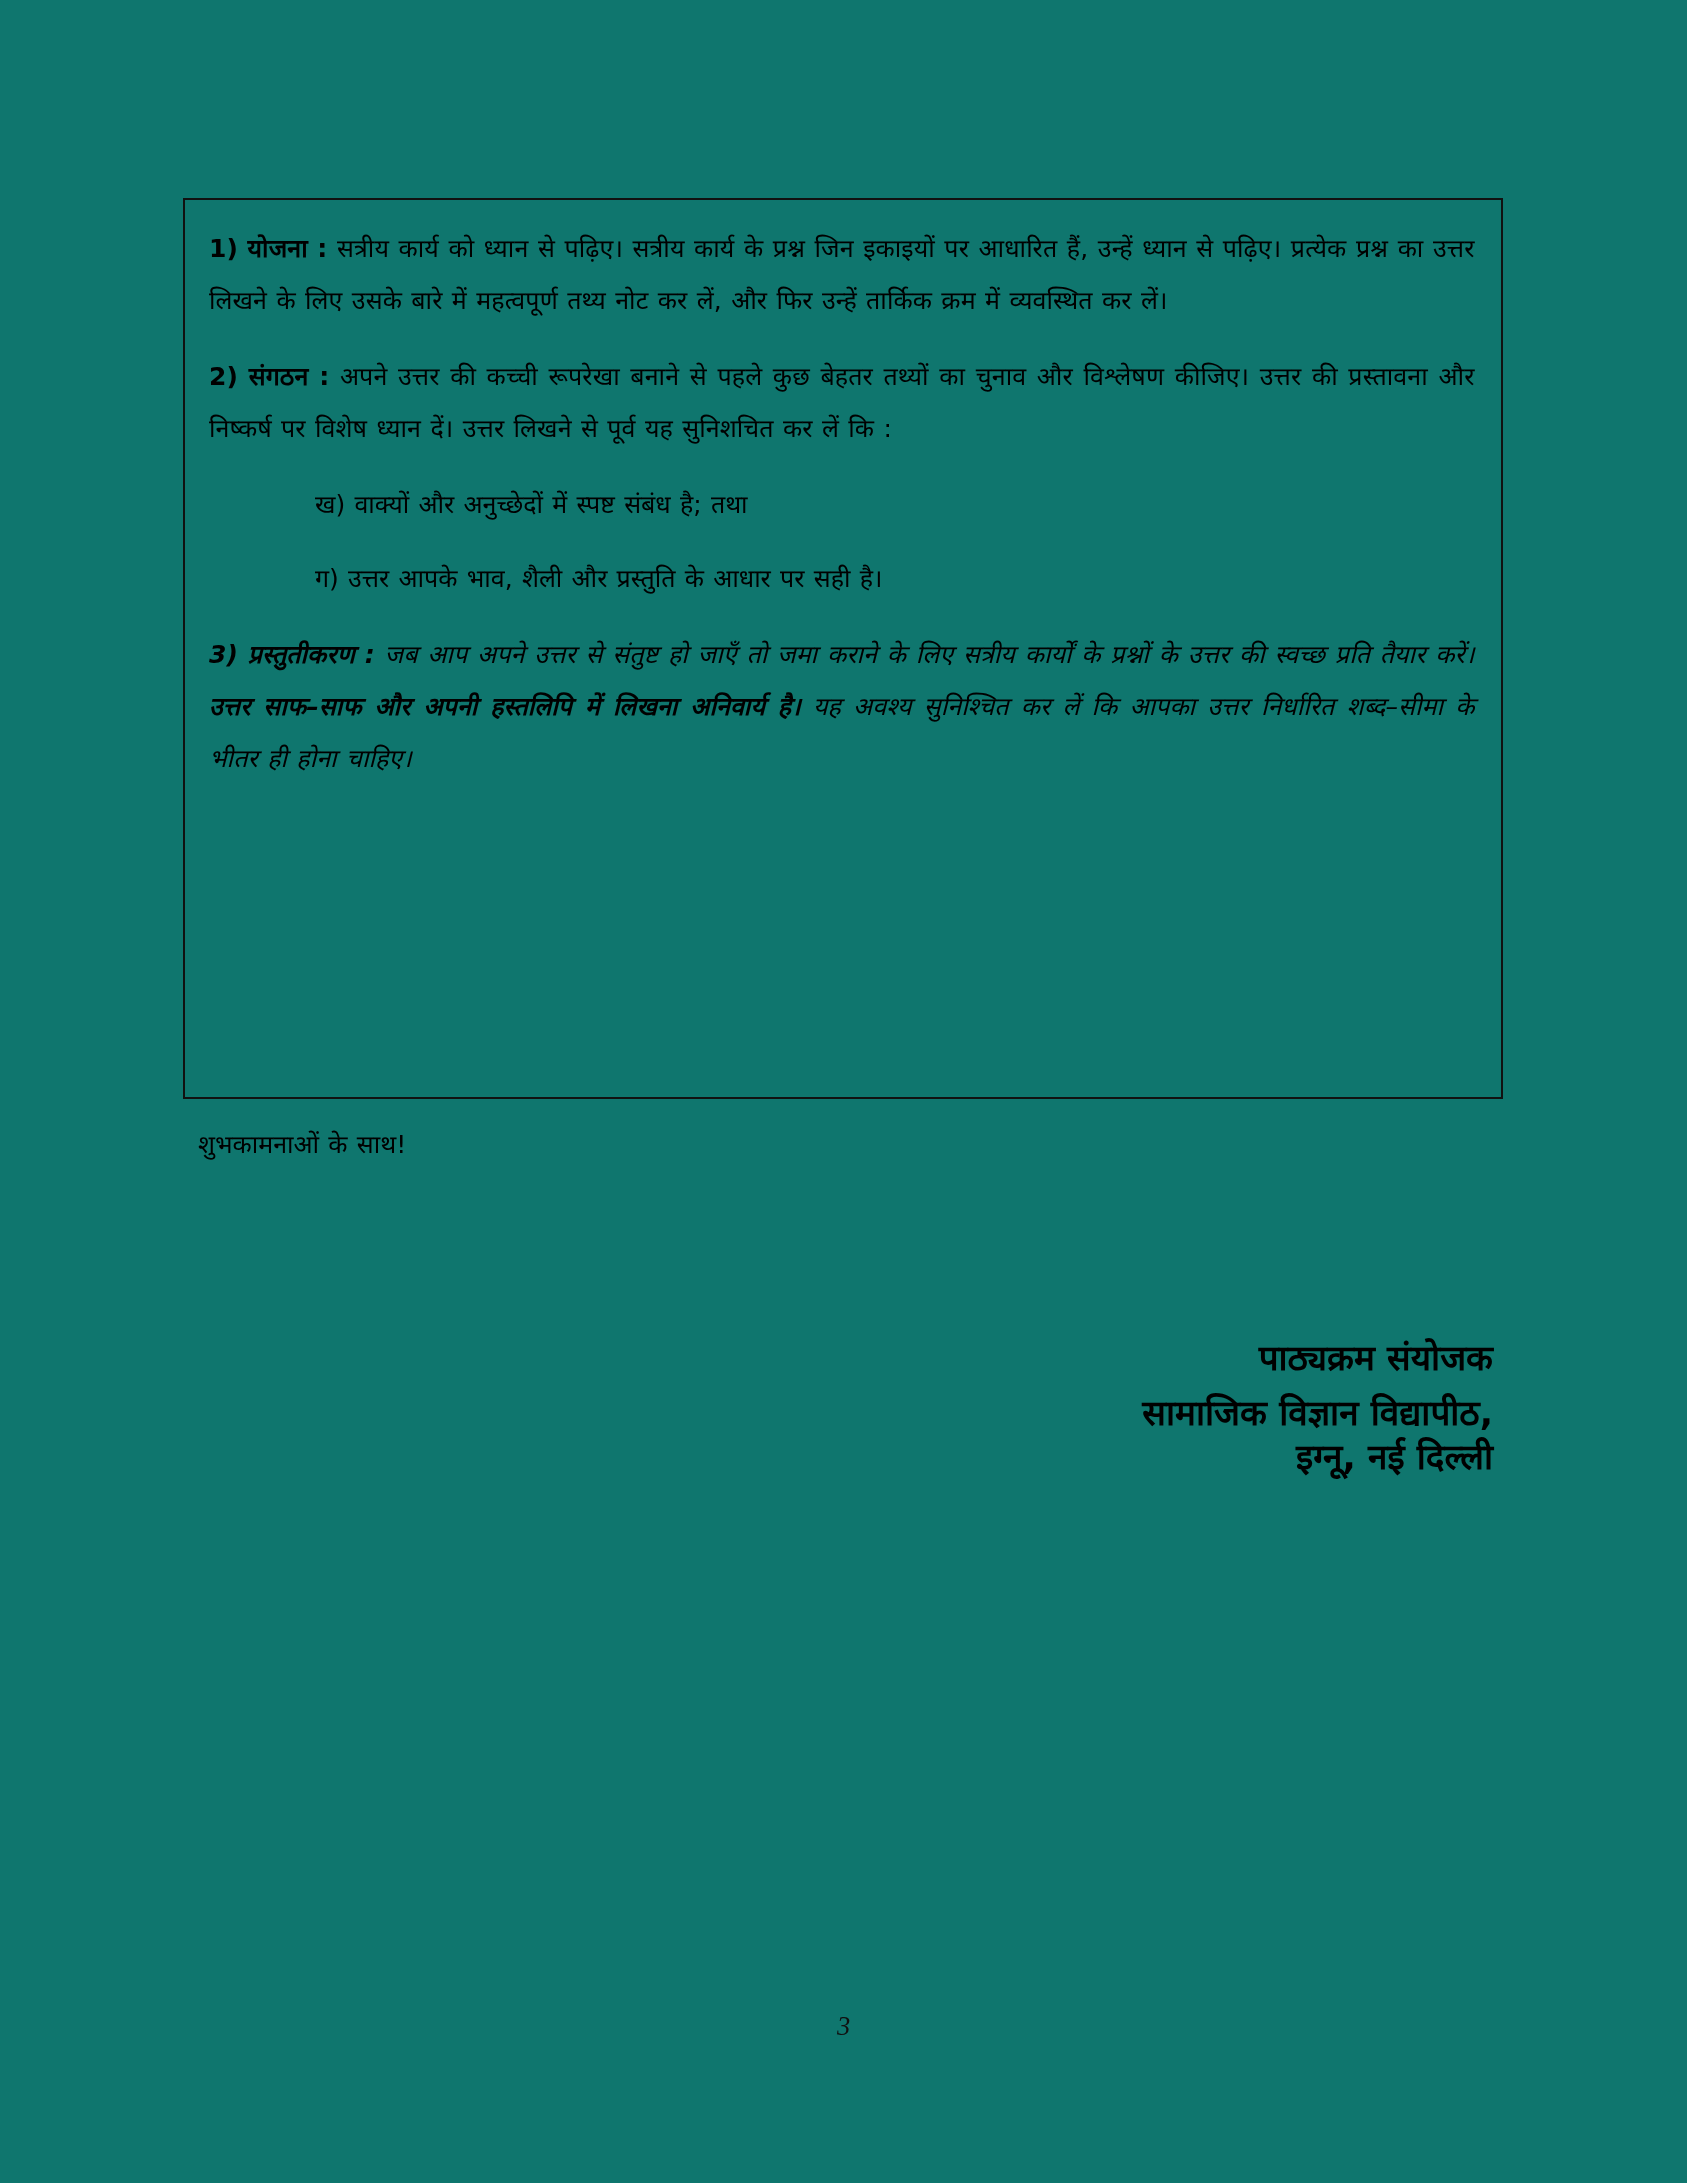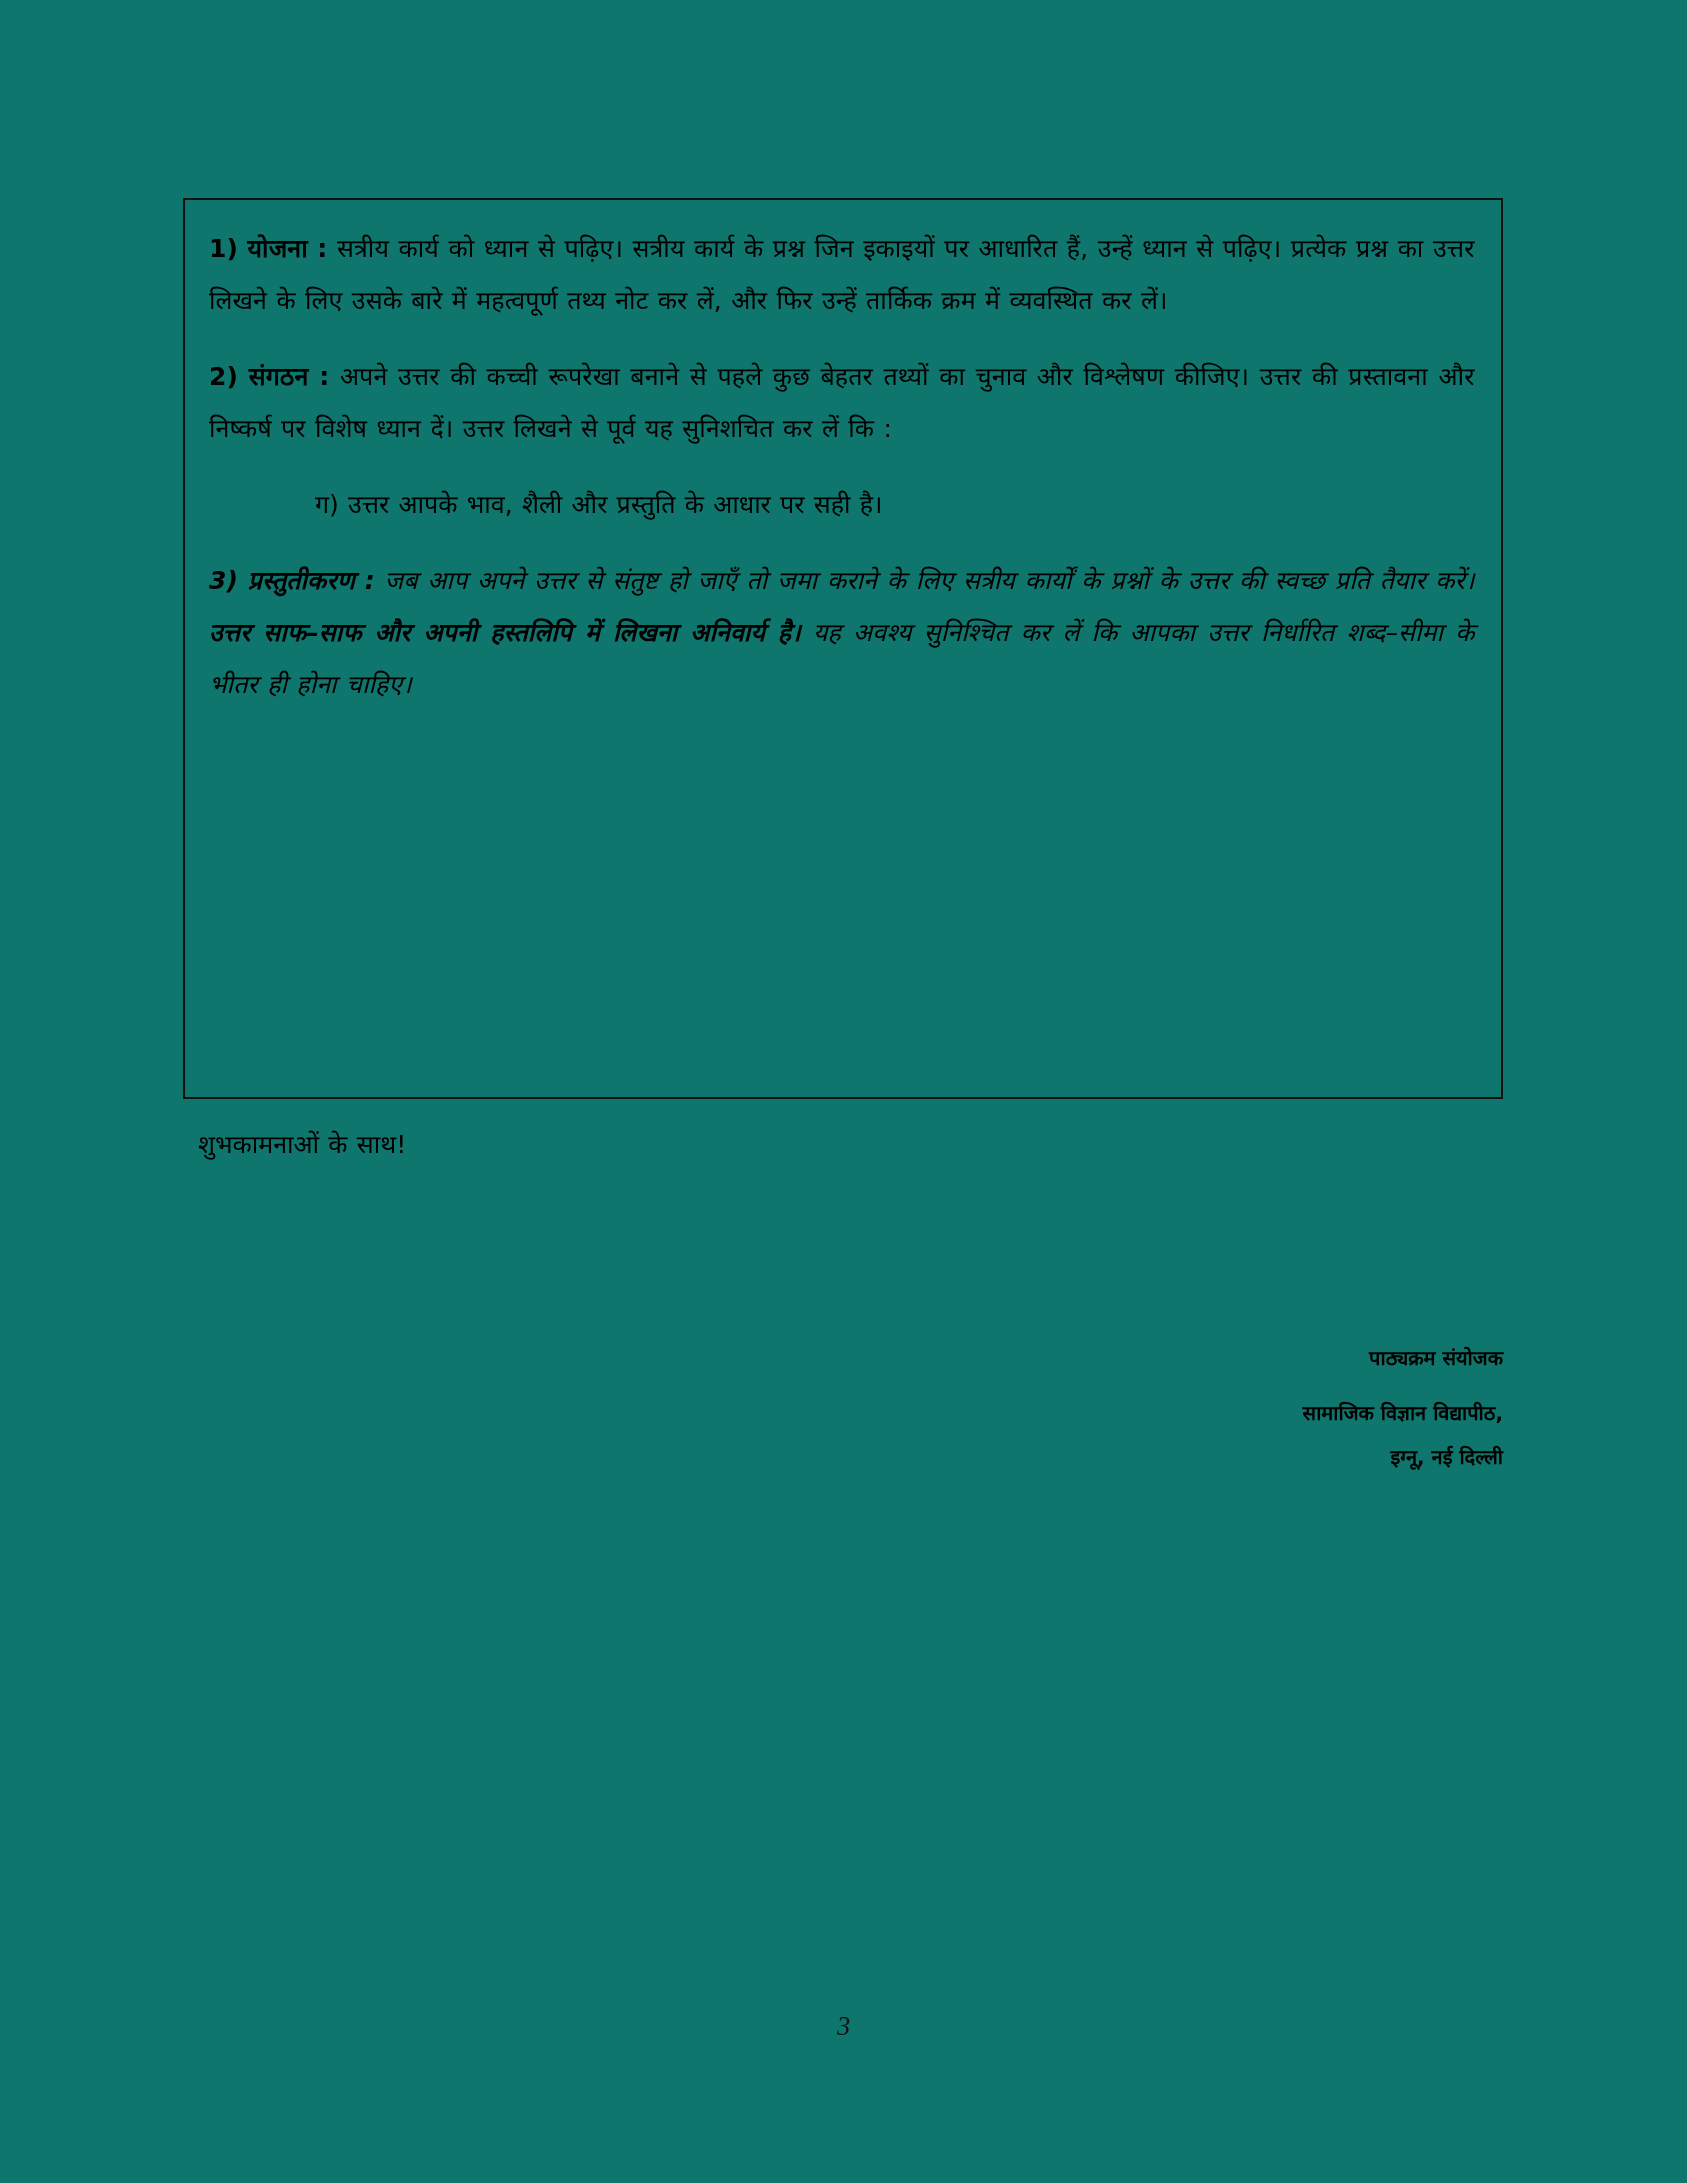--- a/index.html
+++ b/index.html
@@ -77,27 +77,27 @@
     top: 1125px;
     font-size: 25px;
     line-height: 40px;
     font-family: "DejaVu Sans", "Liberation Sans", sans-serif;
     word-spacing: 1.3px;
   }
 
   
   .signature {
     position: absolute;
-    right: 184px;
+    right: 194px;
     top: 1336px;
     width: 595px;
     text-align: right;
     font-family: "DejaVu Sans", "Liberation Sans", sans-serif;
     font-weight: 700;
-    font-size: 20px;
+    font-size: 35px;
     line-height: 44px;
   }
   .signature .sig-role {
     margin-bottom: 10.6px;
   }
   .signature .sig-line {
     display: block;
   }
 
   
@@ -129,20 +129,24 @@
 
     <p class="para">
       <span class="lead">2)</span>
       <span class="lead">संगठन</span>
       <span class="lead">:</span>
       <span>अपने उत्तर की कच्ची रूपरेखा बनाने से पहले कुछ बेहतर तथ्यों का चुनाव और विश्लेषण कीजिए। उत्तर की प्रस्तावना और निष्कर्ष पर विशेष ध्यान दें। उत्तर लिखने से पूर्व यह सुनिशचित कर लें कि :</span>
     </p>
 
     <ul class="subpoints">
       <li class="subpoint">
+        <span>ख)</span>
+        <span>वाक्यों और अनुच्छेदों में स्पष्ट संबंध है; तथा</span>
+      </li>
+      <li class="subpoint">
         <span>ग)</span>
         <span>उत्तर आपके भाव, शैली और प्रस्तुति के आधार पर सही है।</span>
       </li>
     </ul>
 
     <p class="para">
       <span class="lead">3)</span>
       <span class="lead">प्रस्तुतीकरण</span>
       <span class="lead">:</span>
       <span>जब आप अपने उत्तर से संतुष्ट हो जाएँ तो जमा कराने के लिए सत्रीय कार्यों के प्रश्नों के उत्तर की स्वच्छ प्रति तैयार करें।</span>

